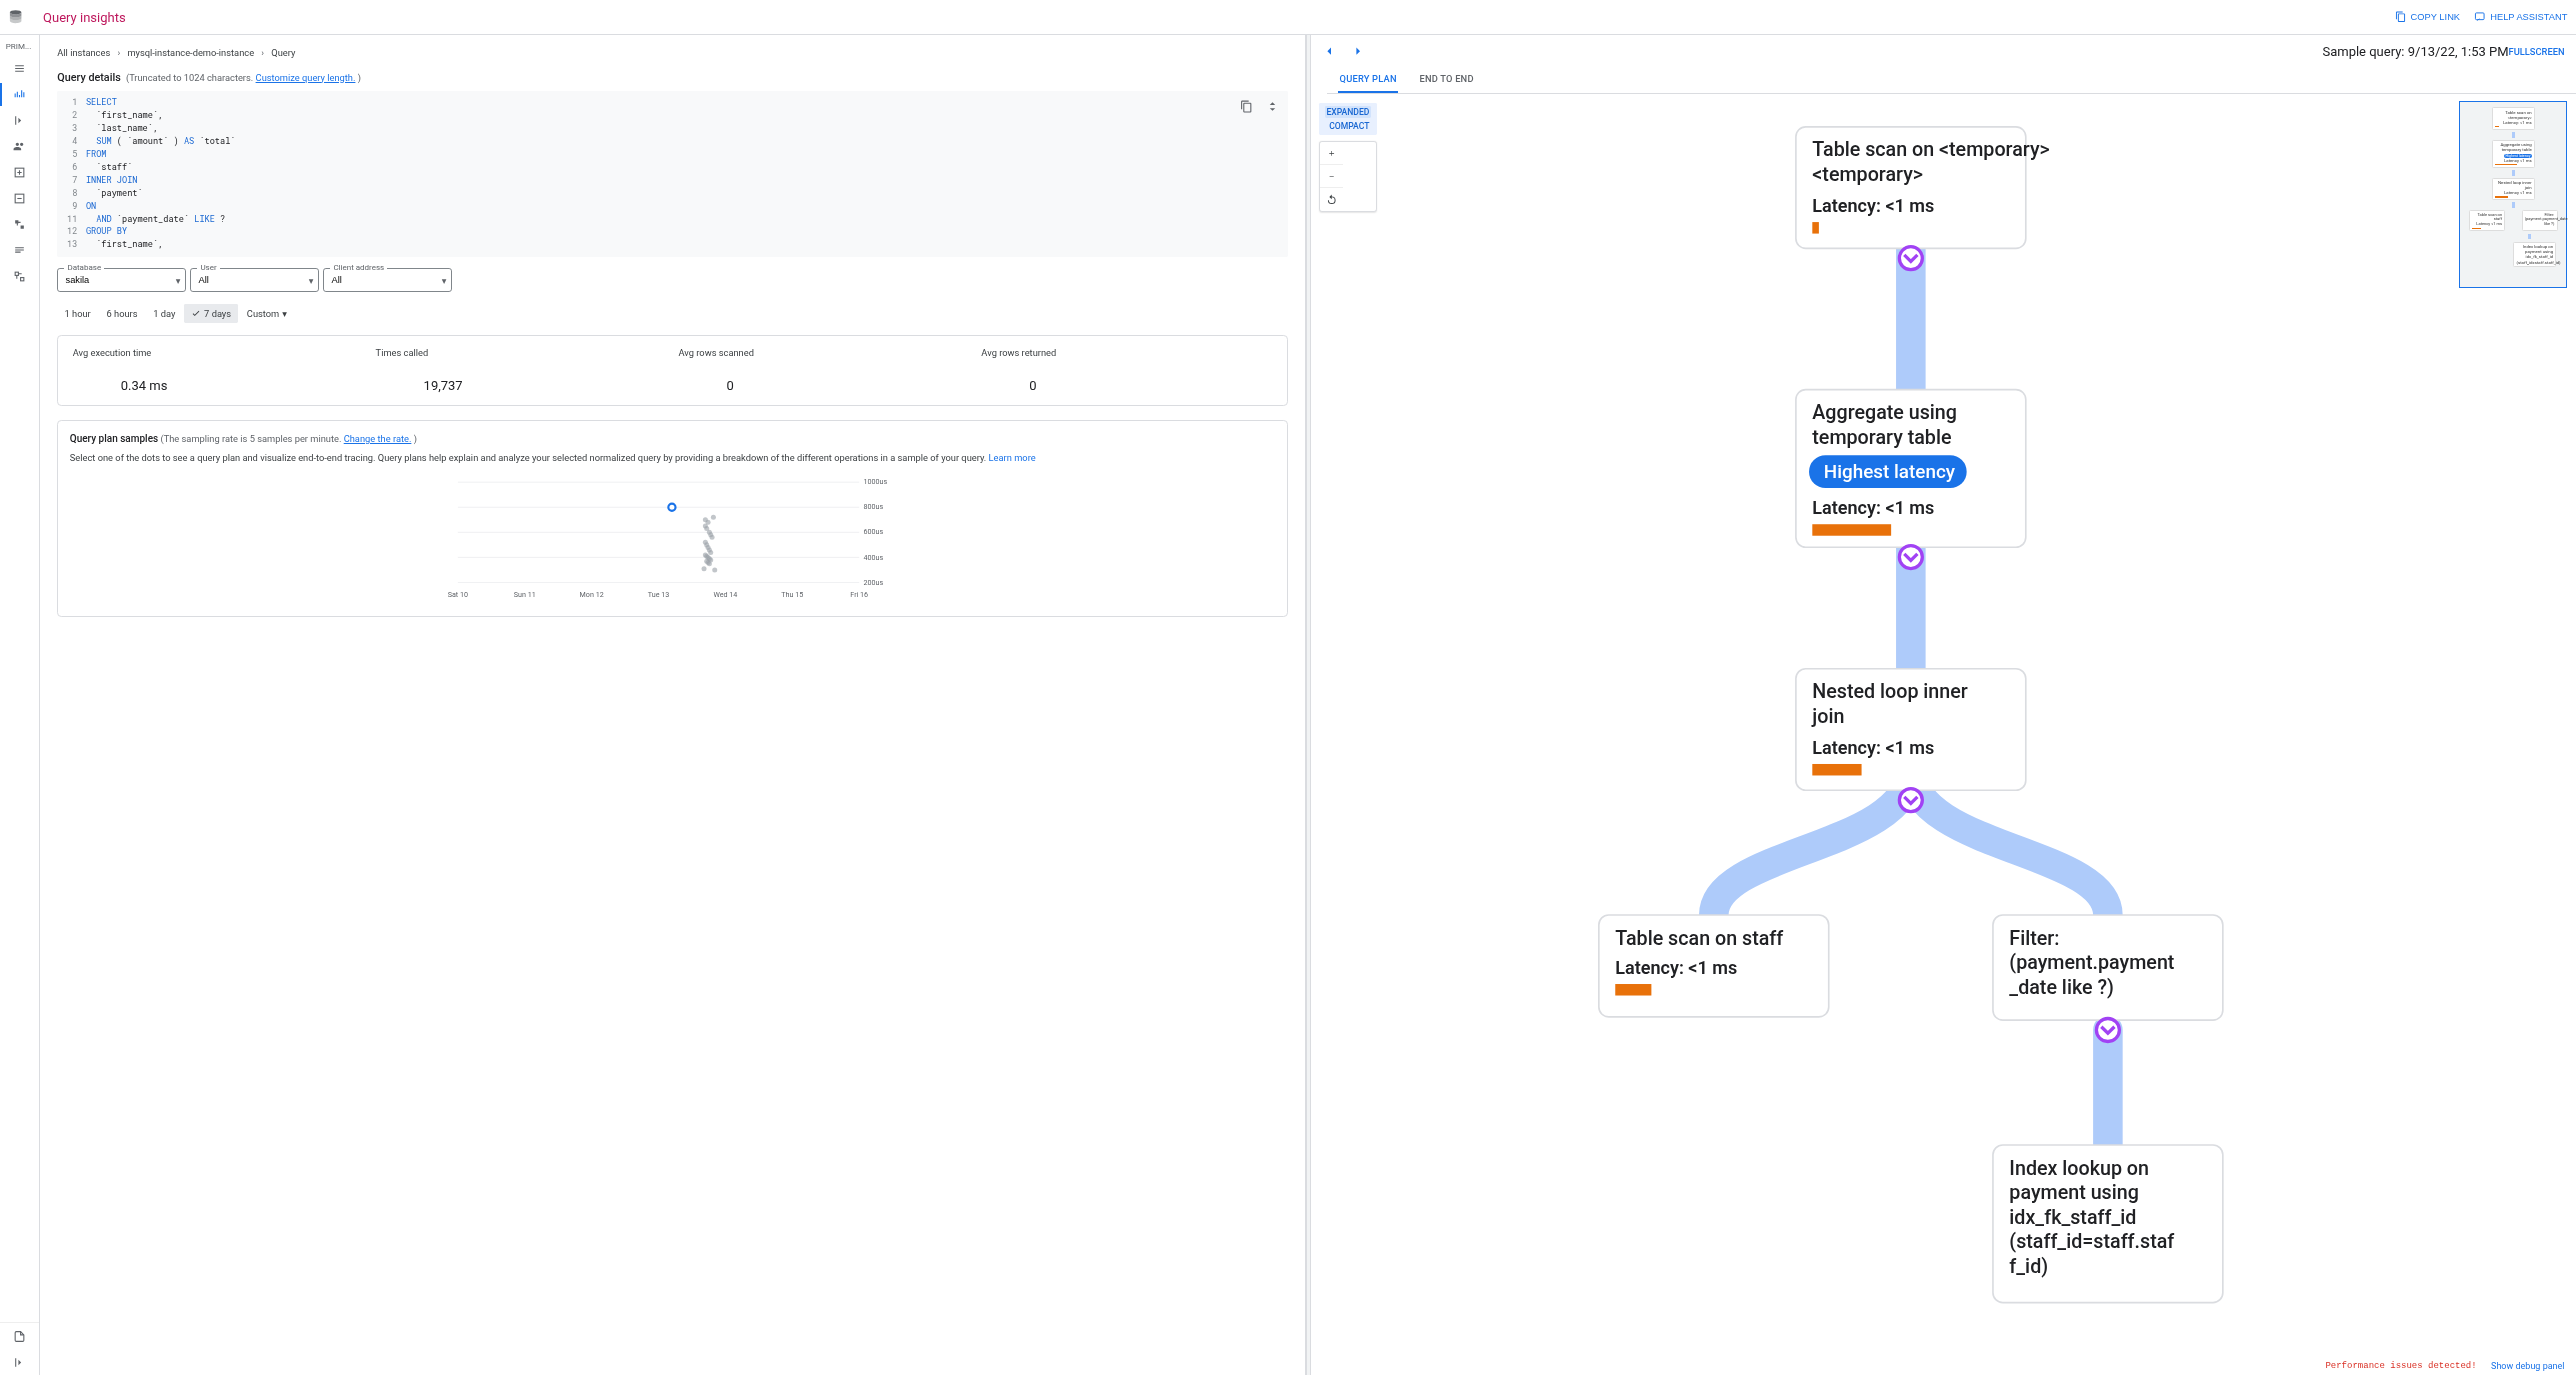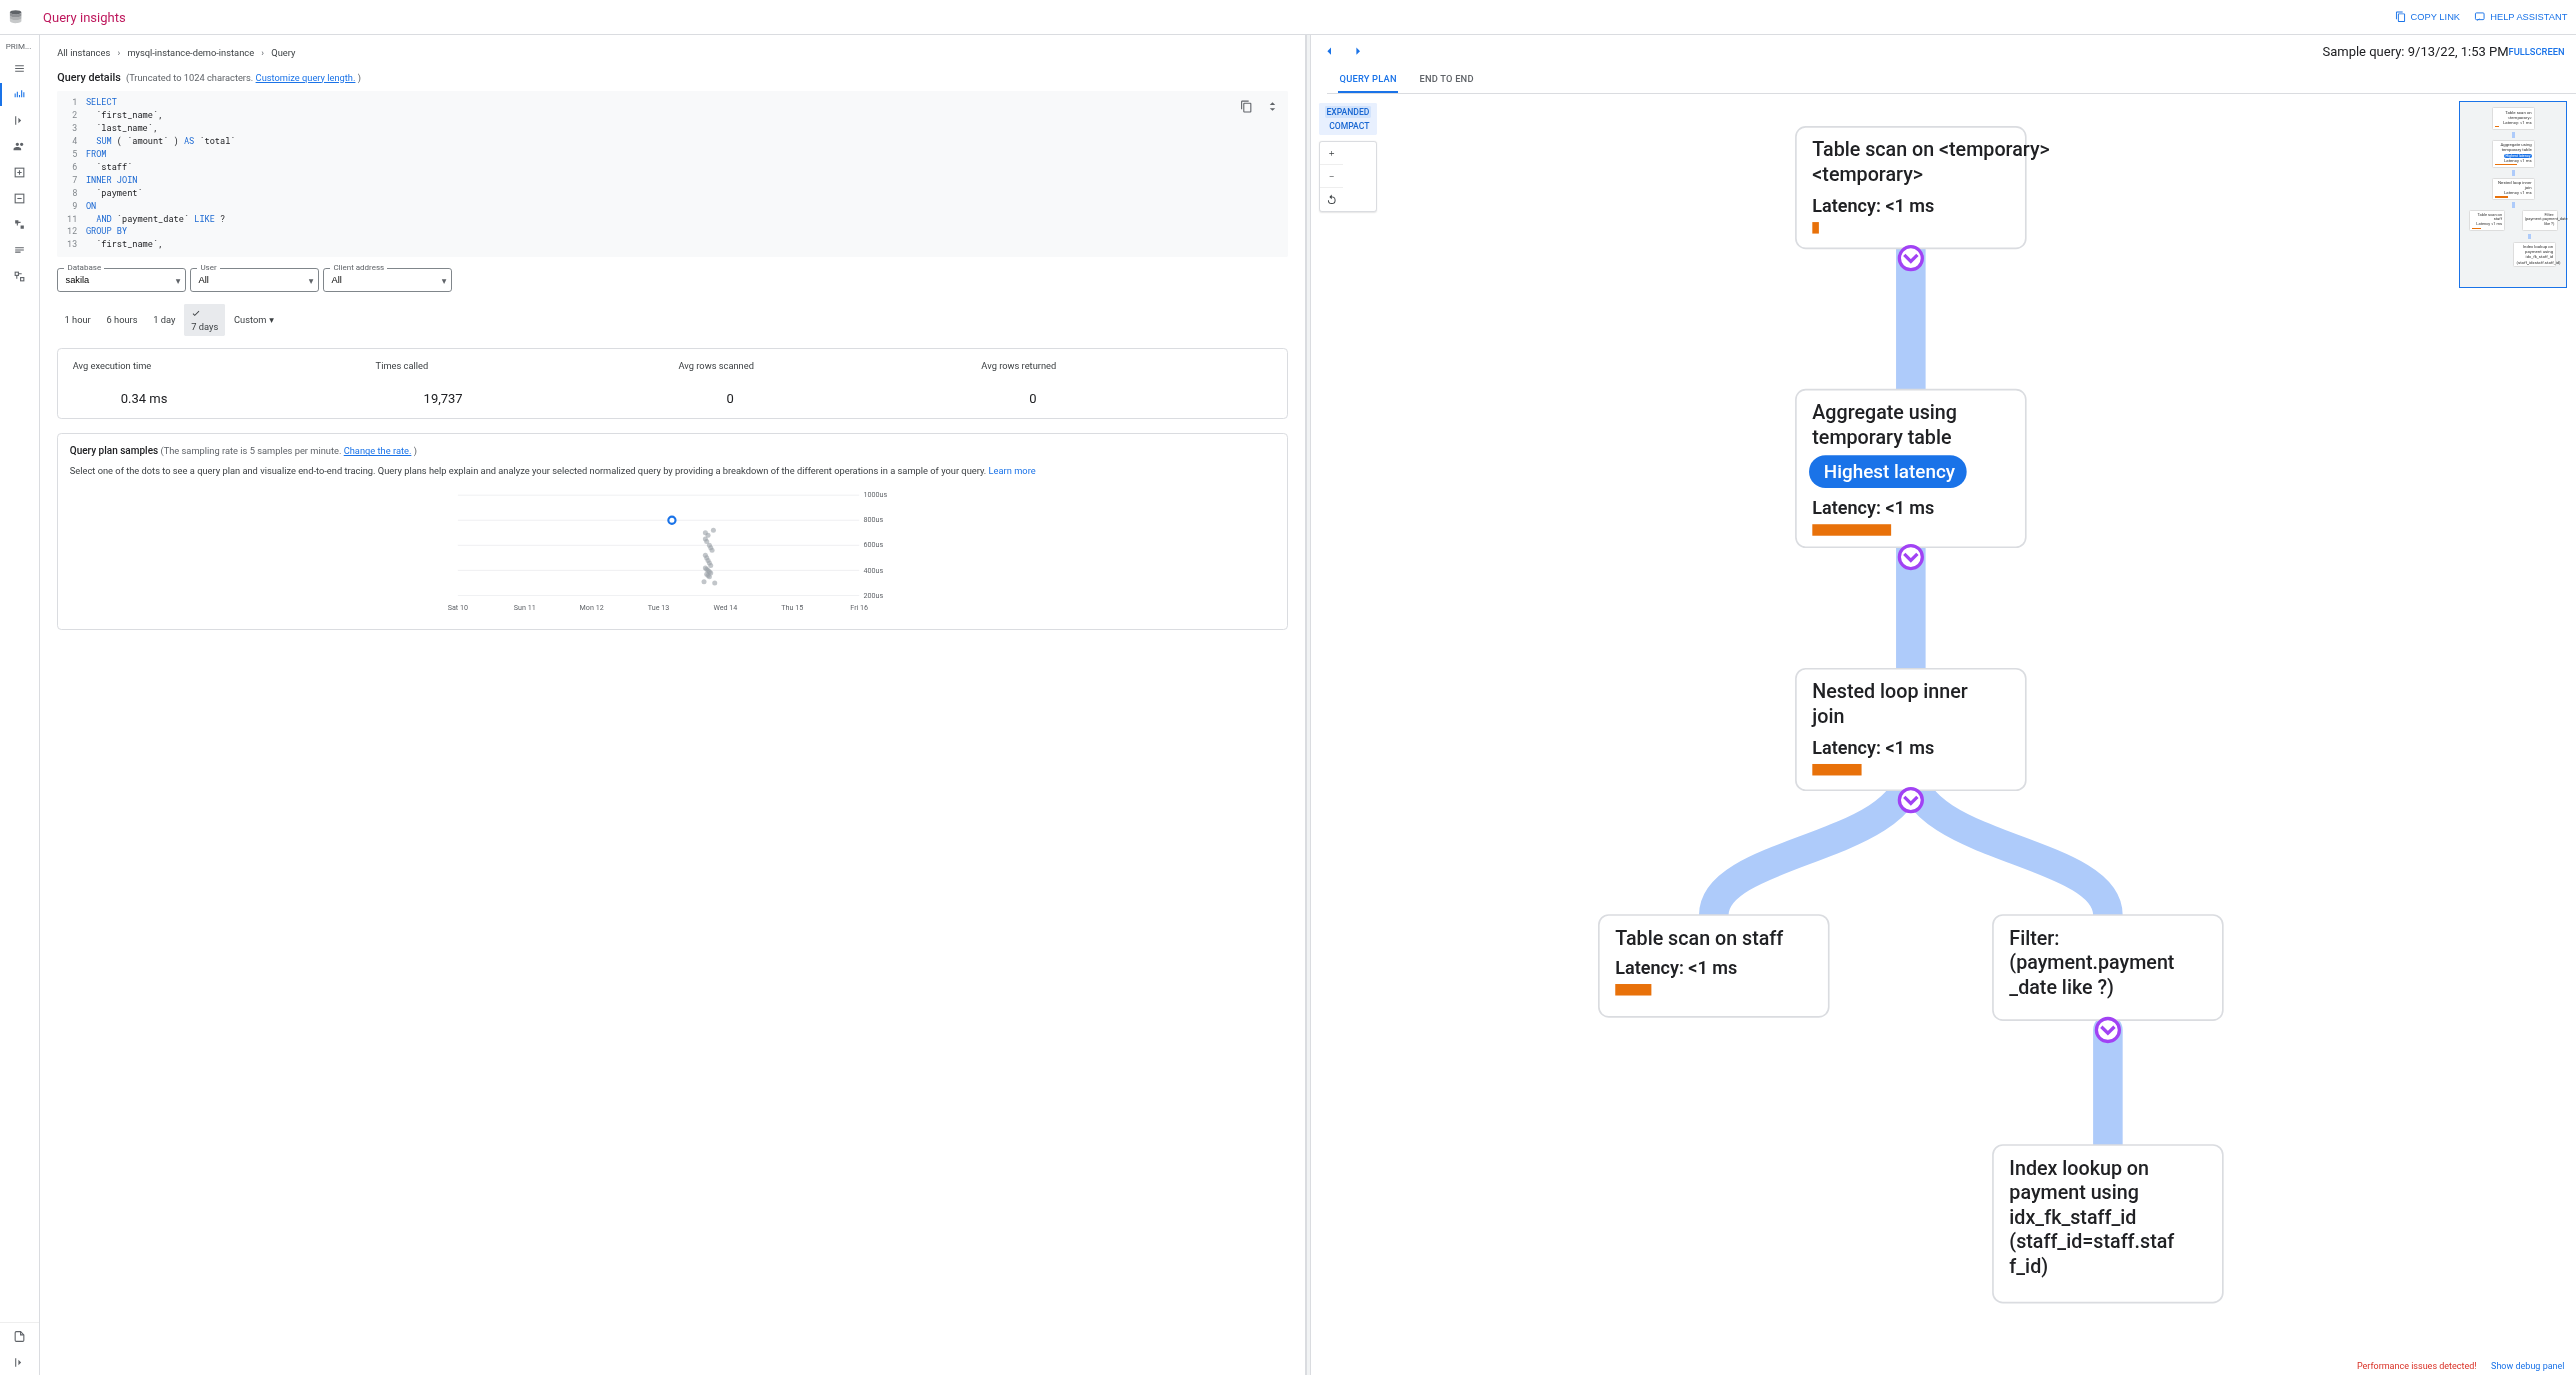--- a/index.html
+++ b/index.html
@@ -34,21 +34,21 @@
 .kw { color: #1967d2; }
 .code-actions { position: absolute; top: 4.3px; right: 4.3px; display:flex; gap:2.9px; }
 .icon-btn { width:23px; height:23px; display:flex; align-items:center; justify-content:center; cursor:pointer; color:#5f6368; border-radius:2.9px;}
 .filters-row { display: flex; gap: 4px; margin-top: 11.5px; }
 .select-wrap { position: relative; flex: 0 0 129px;}
 .select-label { position: absolute; top: -5.8px; left: 7.2px; background: #fff; padding: 0 2.9px; font-size: 8px; color: #5f6368;}
 .select { border: 0.7px solid #80868b; border-radius: 2.9px; padding: 5.8px 20px 5.8px 7.2px; font-size: 9.3px; width: 100%; appearance: none; background: #fff;}
 .select-arrow { position: absolute; right: 5.8px; top: 50%; transform: translateY(-50%); pointer-events: none; color: #5f6368;}
 .time-range { display: flex; align-items: center; gap: 1.4px; margin-top: 11.5px; font-size: 9.3px;}
 .time-opt { padding: 4.3px 7.2px; cursor: pointer; border-radius: 1.4px; color: #3c4043;}
-.time-opt.active { background: #e8eaed; display:flex; align-items:flex-start; gap:2.9px;flex-direction:column;}
+.time-opt.active { background: #e8eaed; display:flex; align-items:flex-start; gap:2.9px;}
 .stats-box { border: 0.7px solid #dadce0; border-radius: 4.3px; margin-top: 11.5px; display: flex; padding: 11.5px 8.6px;}
 .stat { flex:1; padding: 0 5.8px;}
 .stat-label { font-size: 9.3px; color: #3c4043; margin-bottom: 20px;}
 .stat-value { font-size: 13px; color: #202124; margin-left: 48px;}
 .samples-box { border: 0.7px solid #dadce0; border-radius: 4.3px; margin-top: 14.4px; padding: 11.5px;}
 .samples-title { font-size: 10px; font-weight: 500; display:inline;}
 .samples-sub { font-size: 9.3px; color: #5f6368; display:inline;}
 .samples-sub a { color:#1a73e8; text-decoration:underline;}
 .samples-desc { font-size: 9.3px; color: #3c4043; margin-top: 7.2px; line-height: 1.4;}
 .samples-desc a { color:#1a73e8; text-decoration: none;}
@@ -81,21 +81,21 @@
 .badge-text { fill:#fff; font-size:11.5px; font-weight:500;}
 .edge { stroke: #aecbfa; stroke-width: 18; fill:none; stroke-linecap:round;}
 .minimap { position: absolute; top: 7.2px; right: 8.6px; width: 108px; height: 187px; border: 1.4px solid #1a73e8; background:#f1f3f4; font-size:4.3px; padding:2.9px;}
 .mm-node { background:#fff; border:0.7px solid #ddd; border-radius:1.4px; padding:1.4px 2.2px; margin:2.2px auto; width: 43px; line-height:1.2; font-size:4.3px; color:#333; position:relative;}
 .mm-edge { width:2.2px; background:#aecbfa; margin:0 auto; height:5.8px;}
 .mm-split { display:flex; justify-content:center; gap:4.3px;}
 .mm-split .mm-node { width: 36px; font-size:4px;}
 .mm-bar { height:1.4px; background:#e8710a; margin-top:0.7px;}
 .mm-badge { background:#1a73e8; color:#fff; font-size:3.6px; border-radius:2.9px; padding:0 1.4px; display:inline-block;}
 .footer-bar { position: absolute; bottom: 0; right: 11.5px; display: flex; gap: 14.4px; font-size:9px; padding: 4.3px 0; background:#fff;}
-.footer-warn { color: #d93025;}
+.footer-warn { color: #d93025; font-family: Liberation Mono, monospace;}
 .footer-link { color: #1a73e8; cursor:pointer;}
 .resizer { width: 4.3px; background: #f1f3f4; cursor: col-resize; border-left:0.7px solid #dadce0; border-right:0.7px solid #dadce0;}
 </style>
 </head>
 <body>
 
 <div class="app">
   <div class="topbar">
     <div class="logo-icon">
       <svg width="17.3" height="17.3" viewBox="0 0 24 24">

